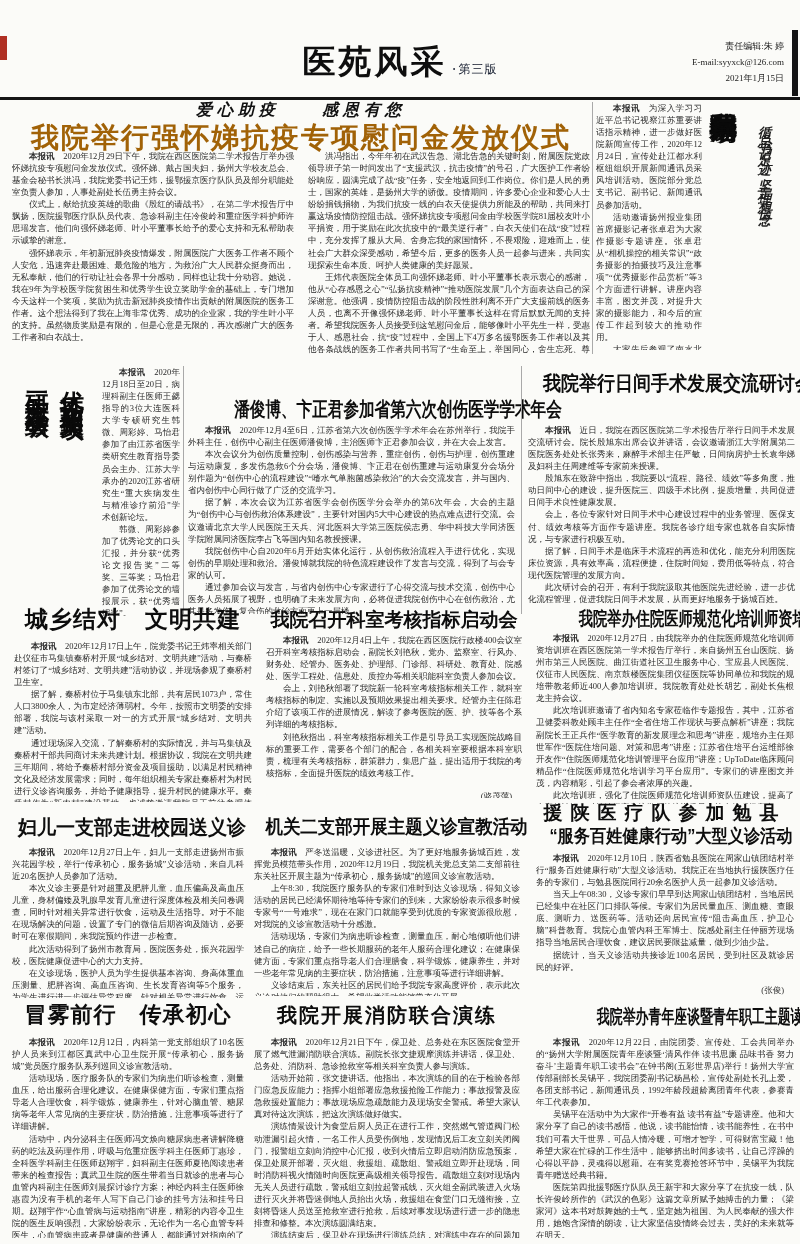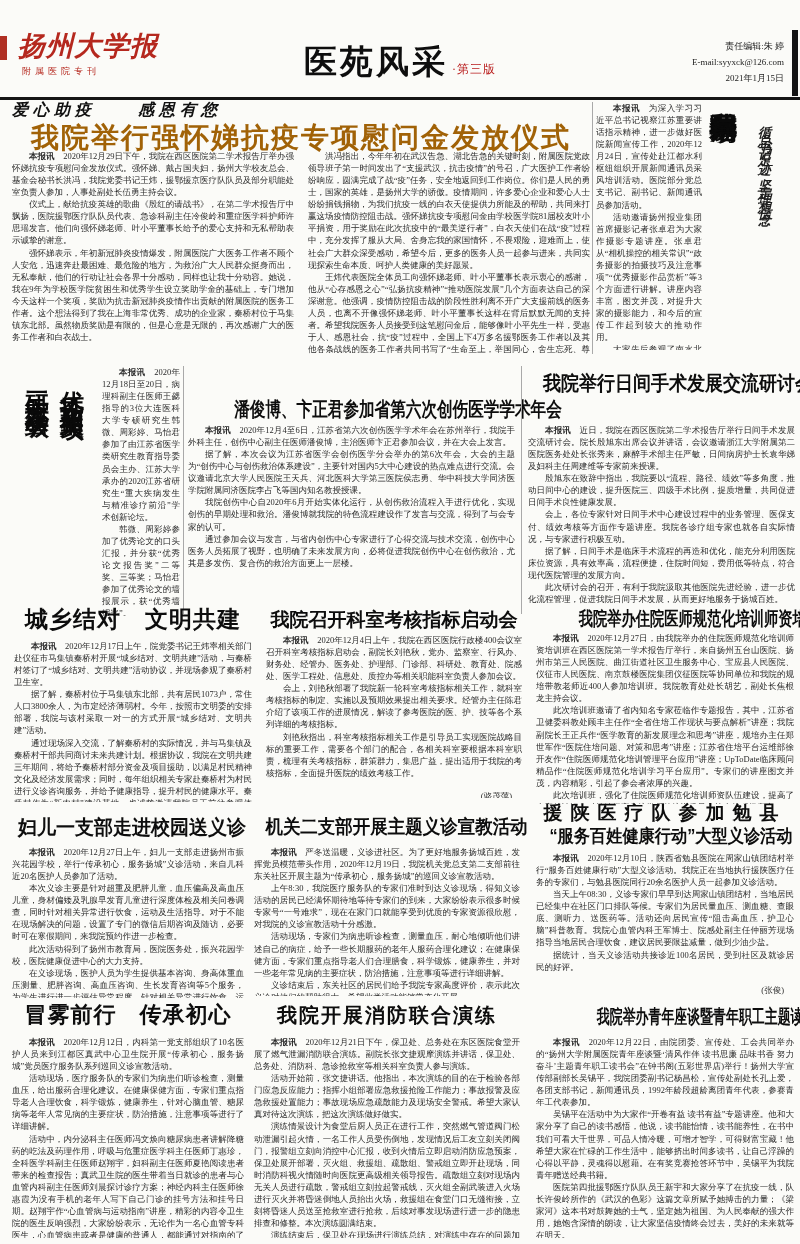--- a/index.html
+++ b/index.html
@@ -6,33 +6,33 @@
   #page{position:relative;width:800px;height:1244px;background:#fbfbf8;margin:0 auto;
         font-family:"Liberation Serif","DejaVu Serif",serif;color:#222;overflow:hidden;}
   
   .red-notch{position:absolute;left:0;top:36px;width:7px;height:24px;background:#b03024;}
   .black-bar{position:absolute;right:2px;top:30px;width:6px;height:66px;background:#141414;}
   .masthead{position:absolute;left:18px;top:32px;width:170px;}
   .paper-name{font-weight:900;font-style:italic;font-size:27px;color:#b5281e;letter-spacing:1px;line-height:1.1;}
   .paper-sub{color:#b5281e;font-size:9px;letter-spacing:4px;margin-top:3px;padding-left:4px;}
   .section-head{position:absolute;left:250px;top:40px;width:300px;text-align:center;white-space:nowrap;}
   .section-title{font-family:"Liberation Sans","DejaVu Sans",sans-serif;font-weight:900;font-size:33px;letter-spacing:3px;color:#0e0e0e;}
-  .edition{font-size:12px;color:#b91c1c;letter-spacing:1px;}
+  .edition{font-size:12px;color:#0f172a;letter-spacing:1px;font-family:Liberation Mono, monospace;}
   .pub-info{position:absolute;right:16px;top:38px;text-align:right;font-size:9px;line-height:1.8;color:#1c1c1c;}
   .head-rule{position:absolute;left:0;top:97px;width:800px;height:3px;background:#161616;}
   
   .h-head{position:absolute;text-align:center;white-space:nowrap;font-family:"Liberation Sans","DejaVu Sans",sans-serif;font-weight:900;color:#0d0d0d;}
   .h-head>span{display:inline-block;}
   .body-text{position:absolute;overflow:hidden;font-size:8.5px;line-height:1.42;text-align:justify;color:#2a2a2a;}
   .body-text p.para{margin:0;text-indent:2em;}
   .body-text b{font-family:"Liberation Sans","DejaVu Sans",sans-serif;font-weight:700;}
   .byline{text-align:right;padding-right:10px;margin-top:11px;}
   .vrule{position:absolute;width:1px;background:#a9a9a9;}
   
-  .kicker{position:absolute;left:12px;top:100px;width:578px;text-align:left;font-style:italic;font-weight:700;font-size:16px;letter-spacing:5px;color:#111;}
+  .kicker{position:absolute;left:12px;top:100px;width:578px;text-align:center;font-style:italic;font-weight:700;font-size:16px;letter-spacing:5px;color:#111;}
   .kicker .gap{display:inline-block;width:42px;}
   .lead-headline{position:absolute;left:12px;top:119px;width:578px;text-align:center;font-family:"Liberation Sans","DejaVu Sans",sans-serif;font-weight:900;font-size:28px;letter-spacing:2px;color:#a16207;white-space:nowrap;}
   .lead-body{left:12px;top:150px;width:578px;height:208px;column-count:2;column-gap:14px;}
   
   .nt-body{left:596px;top:102px;width:106px;height:248px;}
   .nt-vhead{position:absolute;left:712px;top:100px;height:258px;writing-mode:vertical-rl;
             font-family:"Liberation Sans","DejaVu Sans",sans-serif;font-weight:900;font-size:16px;letter-spacing:1px;
             transform:scaleX(1.7);transform-origin:50% 0;color:#0a0a0a;}
   .nt-slogan{position:absolute;left:755px;top:116px;height:230px;writing-mode:vertical-rl;
              font-style:italic;font-weight:700;font-size:13px;letter-spacing:7px;color:#1e1e1e;}
@@ -44,44 +44,40 @@
   .sx95>span{transform:scaleX(.95);} .sx92>span{transform:scaleX(.92);} .sx90>span{transform:scaleX(.90);}
   .sx78>span{transform:scaleX(.78);} .sx75>span{transform:scaleX(.75);} .sx68>span{transform:scaleX(.68);}
 </style>
 </head>
 <body>
 
 <div id="page">
 
   <div class="red-notch"></div>
   <div class="black-bar"></div>
-  <div class="masthead">
-    <div class="paper-name">扬州大学报</div>
-    <div class="paper-sub">附属医院专刊</div>
-  </div>
   <div class="section-head">
     <span class="section-title">医苑风采</span>
     <span class="edition">·第三版</span>
   </div>
   <div class="pub-info">
     <div>责任编辑:朱 婷</div>
     <div>E-mail:syyxck@126.com</div>
     <div>2021年1月15日</div>
   </div>
   <div class="head-rule"></div>
 
   <section>
     <div class="kicker">
       <span>爱心助疫</span><span class="gap"></span><span>感恩有您</span>
     </div>
     <div class="lead-headline">我院举行强怀娣抗疫专项慰问金发放仪式</div>
     <div class="body-text lead-body">
         <p class="para"><b>本报讯　</b>2020年12月29日下午，我院在西区医院第二学术报告厅举办强怀娣抗疫专项慰问金发放仪式。强怀娣、戴占国夫妇，扬州大学校友总会、基金会秘书长洪冯，我院党委书记王炜，援鄂援京医疗队队员及部分职能处室负责人参加，人事处副处长伍勇主持会议。</p>
         <p class="para">仪式上，献给抗疫英雄的歌曲《殷红的请战书》，在第二学术报告厅中飘扬，医院援鄂医疗队队员代表、急诊科副主任冷俊岭和重症医学科护师许思瑶发言。他们向强怀娣老师、叶小平董事长给予的爱心支持和无私帮助表示诚挚的谢意。</p>
-        <p class="para">强怀娣表示，年初新冠肺炎疫情爆发，附属医院广大医务工作者不顾个人安危，迅速奔赴最困难、最危险的地方，为救治广大人民群众挺身而出，无私奉献，他们的行动让社会各界十分感动，同样也让我十分动容。她说，我在9年为学校医学院贫困生和优秀学生设立奖助学金的基础上，专门增加今天这样一个奖项，奖励为抗击新冠肺炎疫情作出贡献的附属医院的医务工作者。这个想法得到了我在上海非常优秀、成功的企业家，秦桥村位于马集镇东北部。虽然物质奖励是有限的，但是心意是无限的，再次感谢广大的医务工作者和白衣战士。</p>
+        <p class="para">强怀娣表示，年初新冠肺炎疫情爆发，附属医院广大医务工作者不顾个人安危，迅速奔赴最困难、最危险的地方，为救治广大人民群众挺身而出，无私奉献，他们的行动让社会各界十分感动，同样也让我十分动容。她说，我在9年为学校医学院贫困生和优秀学生设立奖助学金的基础上，专门增加今天这样一个奖项，奖励为抗击新冠肺炎疫情作出贡献的附属医院的医务工作者。这个想法得到了我在上海非常优秀、成功的企业家，我的学生叶小平的支持。虽然物质奖励是有限的，但是心意是无限的，再次感谢广大的医务工作者和白衣战士。</p>
         <p class="para">洪冯指出，今年年初在武汉告急、湖北告急的关键时刻，附属医院党政领导班子第一时间发出了“支援武汉，抗击疫情”的号召，广大医护工作者纷纷响应，圆满完成了战“疫”任务，安全地返回到工作岗位。你们是人民的勇士，国家的英雄，是扬州大学的骄傲。疫情期间，许多爱心企业和爱心人士纷纷捐钱捐物，为我们抗疫一线的白衣天使提供力所能及的帮助，共同来打赢这场疫情防控阻击战。强怀娣抗疫专项慰问金由学校医学院81届校友叶小平捐资，用于奖励在此次抗疫中的“最美逆行者”，白衣天使们在战“疫”过程中，充分发挥了服从大局、舍身忘我的家国情怀，不畏艰险，迎难而上，使社会广大群众深受感动，希望今后，更多的医务人员一起参与进来，共同实现探索生命本质、呵护人类健康的美好愿景。</p>
         <p class="para">王炜代表医院全体员工向强怀娣老师、叶小平董事长表示衷心的感谢，他从“心存感恩之心”“弘扬抗疫精神”“推动医院发展”几个方面表达自己的深深谢意。他强调，疫情防控阻击战的阶段性胜利离不开广大支援前线的医务人员，也离不开像强怀娣老师、叶小平董事长这样在背后默默无闻的支持者。希望我院医务人员接受到这笔慰问金后，能够像叶小平先生一样，受惠于人、感恩社会，抗“疫”过程中，全国上下4万多名援鄂医务工作者以及其他各条战线的医务工作者共同书写了“生命至上，举国同心，舍生忘死、尊重科学、命运与共”的伟大抗疫精神。希望大家将这种抗疫精神融入到日常工作中，并在我们的职业生涯中坚守这种抗疫精神，造福人民和社会。战“疫”一线医务人员应代表医院全体员工积极将社会对我们的关爱和支持，转化为推动自身建设的动力，率先垂范，走在推动医院高质量发展的最前列，将医院建设得越来越好，从而有更多的力量为打赢疫情防控阻击战作出我们应有的贡献，为“健康中国”战略的实施奉献我们扬大附院人的力量。</p>
       </div>
   </section>
 
   <section>
     <div class="body-text nt-body">
         <p class="para"><b>本报讯　</b>为深入学习习近平总书记视察江苏重要讲话指示精神，进一步做好医院新闻宣传工作，2020年12月24日，宣传处赴江都水利枢纽组织开展新闻通讯员采风培训活动。医院部分党总支书记、副书记、新闻通讯员参加活动。</p>
         <p class="para">活动邀请扬州报业集团首席摄影记者张卓君为大家作摄影专题讲座。张卓君从“相机操控的相关常识”“政务摄影的拍摄技巧及注意事项”“优秀摄影作品赏析”等3个方面进行讲解。讲座内容丰富，图文并茂，对提升大家的摄影能力，和今后的宣传工作起到较大的推动作用。</p>
         <p class="para">大家先后参观了南水北调东线江苏展示馆、江都水利枢纽展览馆、第四抽水站。结合专题片、图文介绍、沙盘等，大家详细了解了南水北调东线工程规划建设、江都水利枢纽发展建设历程、运行和功能情况，深刻领会习近平总书记关于南水北调东线工程的重要指示精神，表示将在今后工作中进一步树立坚定理想信念，为推动医院高质量发展作出贡献。</p>
@@ -102,20 +98,21 @@
         <p class="para">韩微、周彩婷参加了优秀论文的口头汇报，并分获“优秀论文报告奖”二等奖、三等奖；马怡君参加了优秀论文的墙报展示，获“优秀墙报奖”。</p>
       </div>
   </section>
 
   <section>
     <div class="h-head sx78" style="left:188px;top:388px;width:327px;font-size:20px;margin-top:8px;">
       <span>潘俊博、卞正君参加省第六次创伤医学学术年会</span>
     </div>
     <div class="body-text" style="left:188px;top:424px;width:327px;height:190px;">
         <p class="para"><b>本报讯　</b>2020年12月4至6日，江苏省第六次创伤医学学术年会在苏州举行，我院手外科主任，创伤中心副主任医师潘俊博，主治医师卞正君参加会议，并在大会上发言。</p>
+        <p class="para">本次会议分为创伤质量控制，创伤感染与营养，重症创伤，创伤与护理，创伤重建与运动康复，多发伤急救6个分会场，潘俊博、卞正君在创伤重建与运动康复分会场分别作题为“创伤中心的流程建设”“嗜水气单胞菌感染救治”的大会交流发言，并与国内、省内创伤中心同行做了广泛的交流学习。</p>
         <p class="para">据了解，本次会议为江苏省医学会创伤医学分会举办的第6次年会，大会的主题为“创伤中心与创伤救治体系建设”，主要针对国内5大中心建设的热点难点进行交流。会议邀请北京大学人民医院王天兵、河北医科大学第三医院侯志勇、华中科技大学同济医学院附属同济医院李占飞等国内知名教授授课。</p>
         <p class="para">我院创伤中心自2020年6月开始实体化运行，从创伤救治流程入手进行优化，实现创伤的早期处理和救治。潘俊博就我院的特色流程建设作了发言与交流，得到了与会专家的认可。</p>
         <p class="para">通过参加会议与发言，与省内创伤中心专家进行了心得交流与技术交流，创伤中心医务人员拓展了视野，也明确了未来发展方向，必将促进我院创伤中心在创伤救治，尤其是多发伤、复合伤的救治方面更上一层楼。</p>
       </div>
   </section>
 
   <section>
     <div class="h-head sx90" style="left:528px;top:370px;width:267px;font-size:20px;">
       <span>我院举行日间手术发展交流研讨会</span>
     </div>

